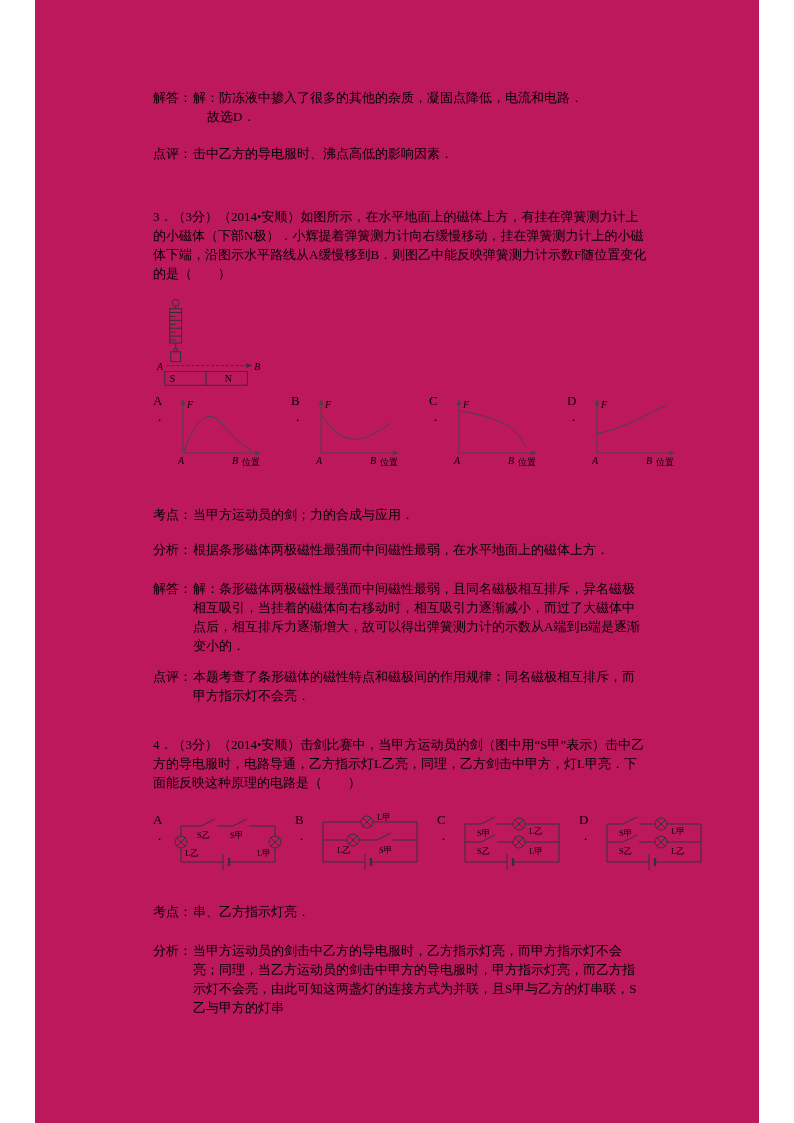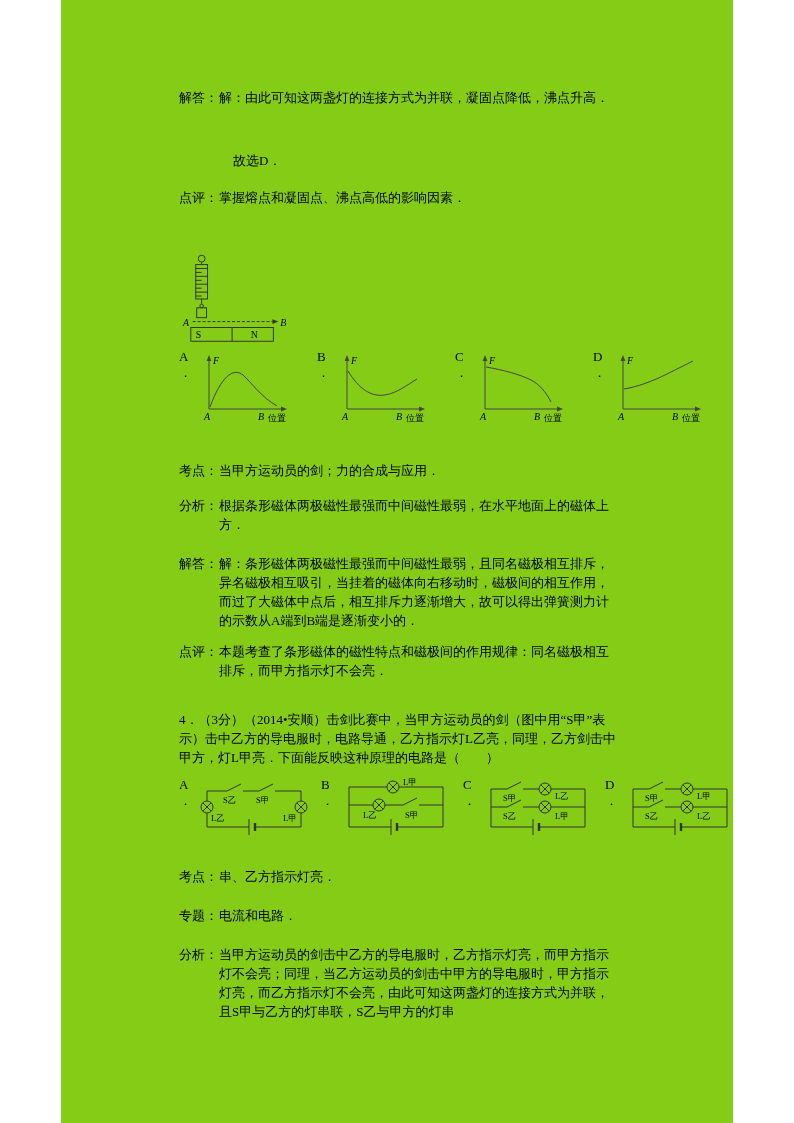--- a/index.html
+++ b/index.html
@@ -1,34 +1,34 @@
 <!DOCTYPE html>
 <html><head>
 <meta charset="utf-8">
 <style>
   * { box-sizing: border-box; }
   html,body { margin:0; padding:0; background:#ffffff; }
   .page {
     position: relative;
-    width: 672px;
+    width: 724px;
     height: 1123px;
     margin: 0 auto;
-    background: #84cc16;
+    background: #be185d;
     font-family: "Liberation Serif","DejaVu Serif",serif;
     font-size: 13px;
     line-height: 19px;
     color: #000;
     padding: 88px 112px 20px 118px;
     overflow: hidden;
   }
   .para { }
   .hang { display: flex; }
   .plabel { flex: 0 0 40px; white-space: nowrap; }
   .pbody { flex: 1 1 auto; }
-  .conclusion { padding-left: 14px; margin-top: 44px; }
+  .conclusion { padding-left: 14px; }
   .stem { }
 
   .figwrap { }
   .optrow { display: flex; align-items: flex-start; }
   .optblock { display: flex; align-items: flex-start; }
   .optblock.graphopt { margin-right: 22px; }
   .optblock.circopt { margin-right: 8px; }
   .optlabel { display: flex; flex-direction: column; width: 16px; line-height: 16px; font-size: 13px; }
 
   svg { display: block; }
@@ -38,43 +38,44 @@
   .graph text.xaxis-label { font-size: 9px; }
   .graph text.it { font-style: italic; }
 
   .springfig rect, .springfig line, .springfig circle, .springfig path { stroke:#333; fill:none; stroke-width:1; }
   .springfig polygon { fill:#333; stroke:none; }
   .springfig text { font-size: 10px; fill:#000; stroke:none; font-family: inherit; }
   .springfig text.it { font-style: italic; }
 
   .circuit line, .circuit circle { stroke:#333; fill:none; stroke-width:1; }
   .circuit line.thick { stroke-width:2.4; }
-  .circuit text { font-size: 8.5px; fill:#000; stroke:none; font-family: inherit; }.mb10{margin-bottom:10px}.mb12{margin-bottom:12px}
+  .circuit text { font-size: 8.5px; fill:#000; stroke:none; font-family: inherit; }.mb10{margin-bottom:20px}.mb12{margin-bottom:12px}
   .mb16{margin-bottom:16px}.mb18{margin-bottom:18px}.mb20{margin-bottom:20px}
   .mb28{margin-bottom:28px}.mb30{margin-bottom:30px}.mb38{margin-bottom:38px}
   .mb44{margin-bottom:44px}.mb4{margin-bottom:4px}
 </style>
 </head>
 <body>
 
 <div class="page">
 
   <div class="para hang mb18">
     <span class="plabel">解答：</span>
     <div class="pbody">
-      <div>解：由此可知这两盏灯的连接方式为并联，凝固点降低，沸点升高．</div>
+      <div>解：防冻液中掺入了很多的其他的杂质，凝固点降低，电流和电路．</div>
       <div class="conclusion">故选D．</div>
     </div>
   </div>
 
   <div class="para hang mb44">
     <span class="plabel">点评：</span>
-    <div class="pbody">掌握熔点和凝固点、沸点高低的影响因素．</div>
-  </div>
-
+    <div class="pbody">击中乙方的导电服时、沸点高低的影响因素．</div>
+  </div>
+
+  <div class="para stem mb12">3．（3分）（2014•安顺）如图所示，在水平地面上的磁体上方，有挂在弹簧测力计上的小磁体（下部N极）．小辉提着弹簧测力计向右缓慢移动，挂在弹簧测力计上的小磁体下端，沿图示水平路线从A缓慢移到B．则图乙中能反映弹簧测力计示数F随位置变化的是（　　）</div>
 
   <div class="figwrap mb4">
     <svg class="springfig" width="118" height="94" viewBox="0 0 120 94">
       <g>
         <circle cx="23" cy="7" r="3.5"></circle>
         <line x1="23" y1="10.5" x2="23" y2="13"></line>
         <rect x="17" y="13" width="12" height="35"></rect>
         <line x1="17" y1="17" x2="29" y2="17"></line>
         <line x1="17" y1="21" x2="23" y2="21"></line>
         <line x1="17" y1="25" x2="29" y2="25"></line>
@@ -186,21 +187,21 @@
   </div>
 
   <div class="para hang mb20">
     <span class="plabel">分析：</span>
     <div class="pbody">根据条形磁体两极磁性最强而中间磁性最弱，在水平地面上的磁体上方．</div>
   </div>
 
   <div class="para hang mb12">
     <span class="plabel">解答：</span>
     <div class="pbody">
-      <div>解：条形磁体两极磁性最强而中间磁性最弱，且同名磁极相互排斥，异名磁极相互吸引，当挂着的磁体向右移动时，磁极间的相互作用，而过了大磁体中点后，相互排斥力逐渐增大，故可以得出弹簧测力计的示数从A端到B端是逐渐变小的．</div>
+      <div>解：条形磁体两极磁性最强而中间磁性最弱，且同名磁极相互排斥，异名磁极相互吸引，当挂着的磁体向右移动时，相互吸引力逐渐减小，而过了大磁体中点后，相互排斥力逐渐增大，故可以得出弹簧测力计的示数从A端到B端是逐渐变小的．</div>
     </div>
   </div>
 
   <div class="para hang mb30">
     <span class="plabel">点评：</span>
     <div class="pbody">本题考查了条形磁体的磁性特点和磁极间的作用规律：同名磁极相互排斥，而甲方指示灯不会亮．</div>
   </div>
 
   <div class="para stem mb10">4．（3分）（2014•安顺）击剑比赛中，当甲方运动员的剑（图中用“S甲”表示）击中乙方的导电服时，电路导通，乙方指示灯L乙亮，同理，乙方剑击中甲方，灯L甲亮．下面能反映这种原理的电路是（　　）</div>
 
@@ -380,23 +381,19 @@
       </svg>
     </div>
 
   </div>
 
   <div class="para hang mb20">
     <span class="plabel">考点：</span>
     <div class="pbody">串、乙方指示灯亮．</div>
   </div>
 
-  <div class="para hang mb20">
-    <span class="plabel">专题：</span>
-    <div class="pbody">电流和电路．</div>
-  </div>
 
   <div class="para hang">
     <span class="plabel">分析：</span>
     <div class="pbody">当甲方运动员的剑击中乙方的导电服时，乙方指示灯亮，而甲方指示灯不会亮；同理，当乙方运动员的剑击中甲方的导电服时，甲方指示灯亮，而乙方指示灯不会亮，由此可知这两盏灯的连接方式为并联，且S甲与乙方的灯串联，S乙与甲方的灯串</div>
   </div>
 
 </div>
 
 </body></html>

